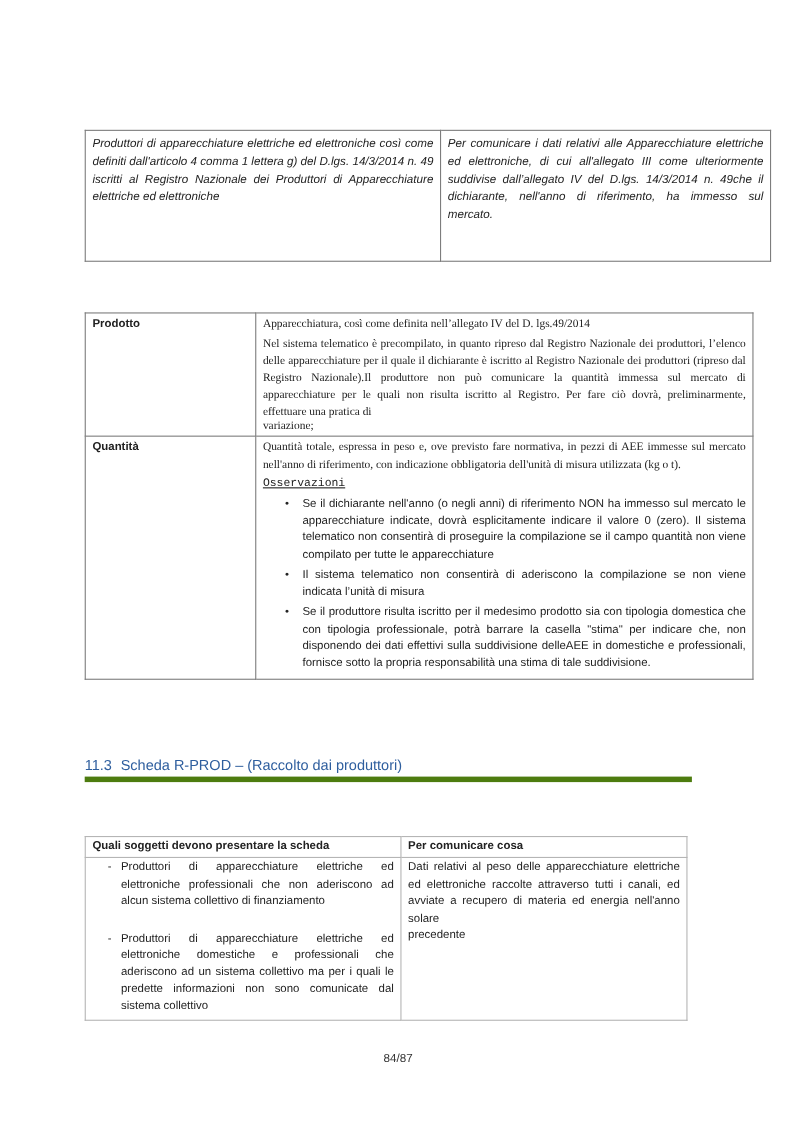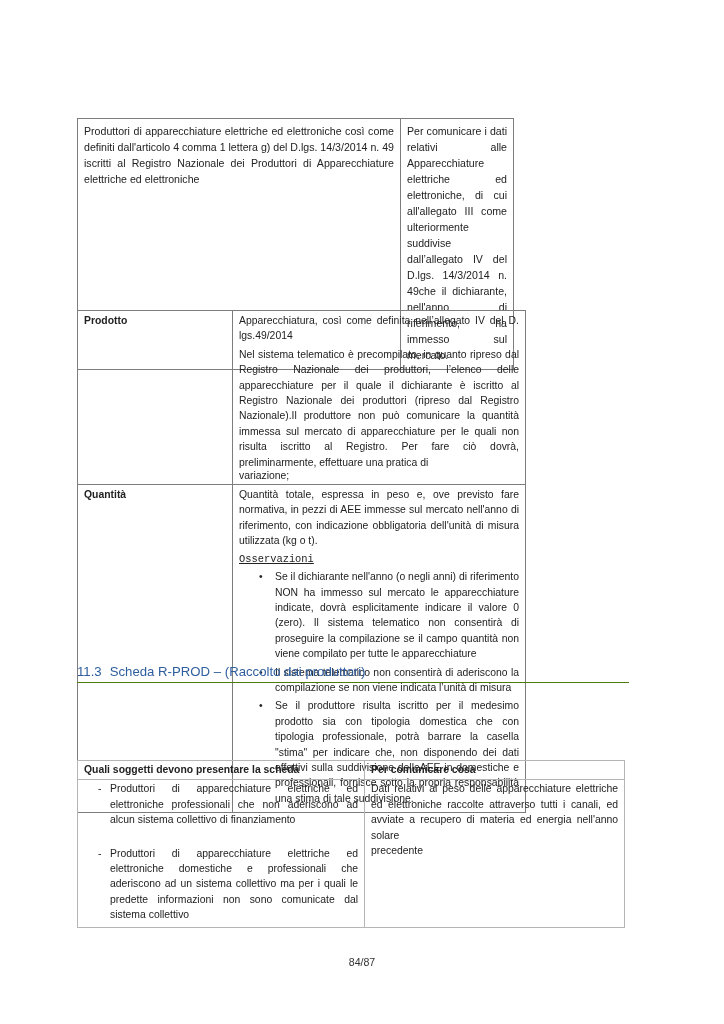--- a/index.html
+++ b/index.html
@@ -3,39 +3,39 @@
 <meta charset="utf-8">
 <style>
   html, body { margin: 0; padding: 0; background: #ffffff; }
   body {
     width: 724px; height: 1024px; position: relative; overflow: hidden;
     font-family: "Liberation Sans", sans-serif; color: #1a1a1a;
   }
   .page { position: absolute; left: 0; top: 0; width: 724px; height: 1024px; }
   table { border-collapse: collapse; position: absolute; }
   td, th { border: 1px solid #7d7d7d; vertical-align: top; }
-  .t1 { left: 77px; top: 118px; width: 437px; }
+  .t1 { left: 77px; top: 118px; width: 624px; font-style: italic; }
   .t1 td { font-size: 10.6px; line-height: 16px; padding: 4px 6px 6px 6px; text-align: justify; color: #222; }
   .t1 td.c1 { width: 310px; height: 108px; }
   .intro {
     position: absolute; left: 77px; top: 286px; font-size: 11.4px; color: #1a1a1a;
   }
-  .t2 { left: 77px; top: 310px; width: 449px; }
+  .t2 { left: 77px; top: 284px; width: 608px; }
   .t2 td { font-size: 10.4px; line-height: 15.4px; padding: 2px 6px 3px 6px; color: #222; }
   .t2 td.lab { width: 142px; font-weight: bold; }
   .t2 td.val { text-align: justify; }
-  .t2 p { margin: 0 0 3px 0; }
+  .t2 p { margin: 0 0 3px 0; font-family: Liberation Serif, serif; }
   .t2 .obs { text-decoration: underline; margin: 3px 0 2px 0; font-family: Liberation Mono, monospace; }
   .t2 ul { margin: 0; padding: 0 0 0 36px; list-style: none; }
   .t2 li { position: relative; margin-bottom: 3px; text-align: justify; }
   .t2 li .bullet { position: absolute; left: -16px; top: 0; }
   .t2 .tight { line-height: 11px; display: block; }
   .sec {
-    position: absolute; left: 77px; top: 664px; width: 552px;
-    border-bottom: 1px solid #4d7c0f; padding-bottom: 3px;
+    position: absolute; left: 77px; top: 688px; width: 552px;
+    border-bottom: 5px solid #4d7c0f; padding-bottom: 3px;
     font-size: 13.2px; color: #2e5e9e;
   }
   .sec .num { margin-right: 8px; }
   .para {
     position: absolute; left: 77px; top: 726px; width: 560px;
     font-size: 11.2px; line-height: 16px; color: #1a1a1a;
   }
   .t3 { left: 77px; top: 760px; width: 548px; }
   .t3 td { border-color: #b5b5b5; font-size: 10.4px; line-height: 15.4px; padding: 1px 6px 2px 6px; color: #222; }
   .t3 td.h { font-weight: bold; height: 14px; }

